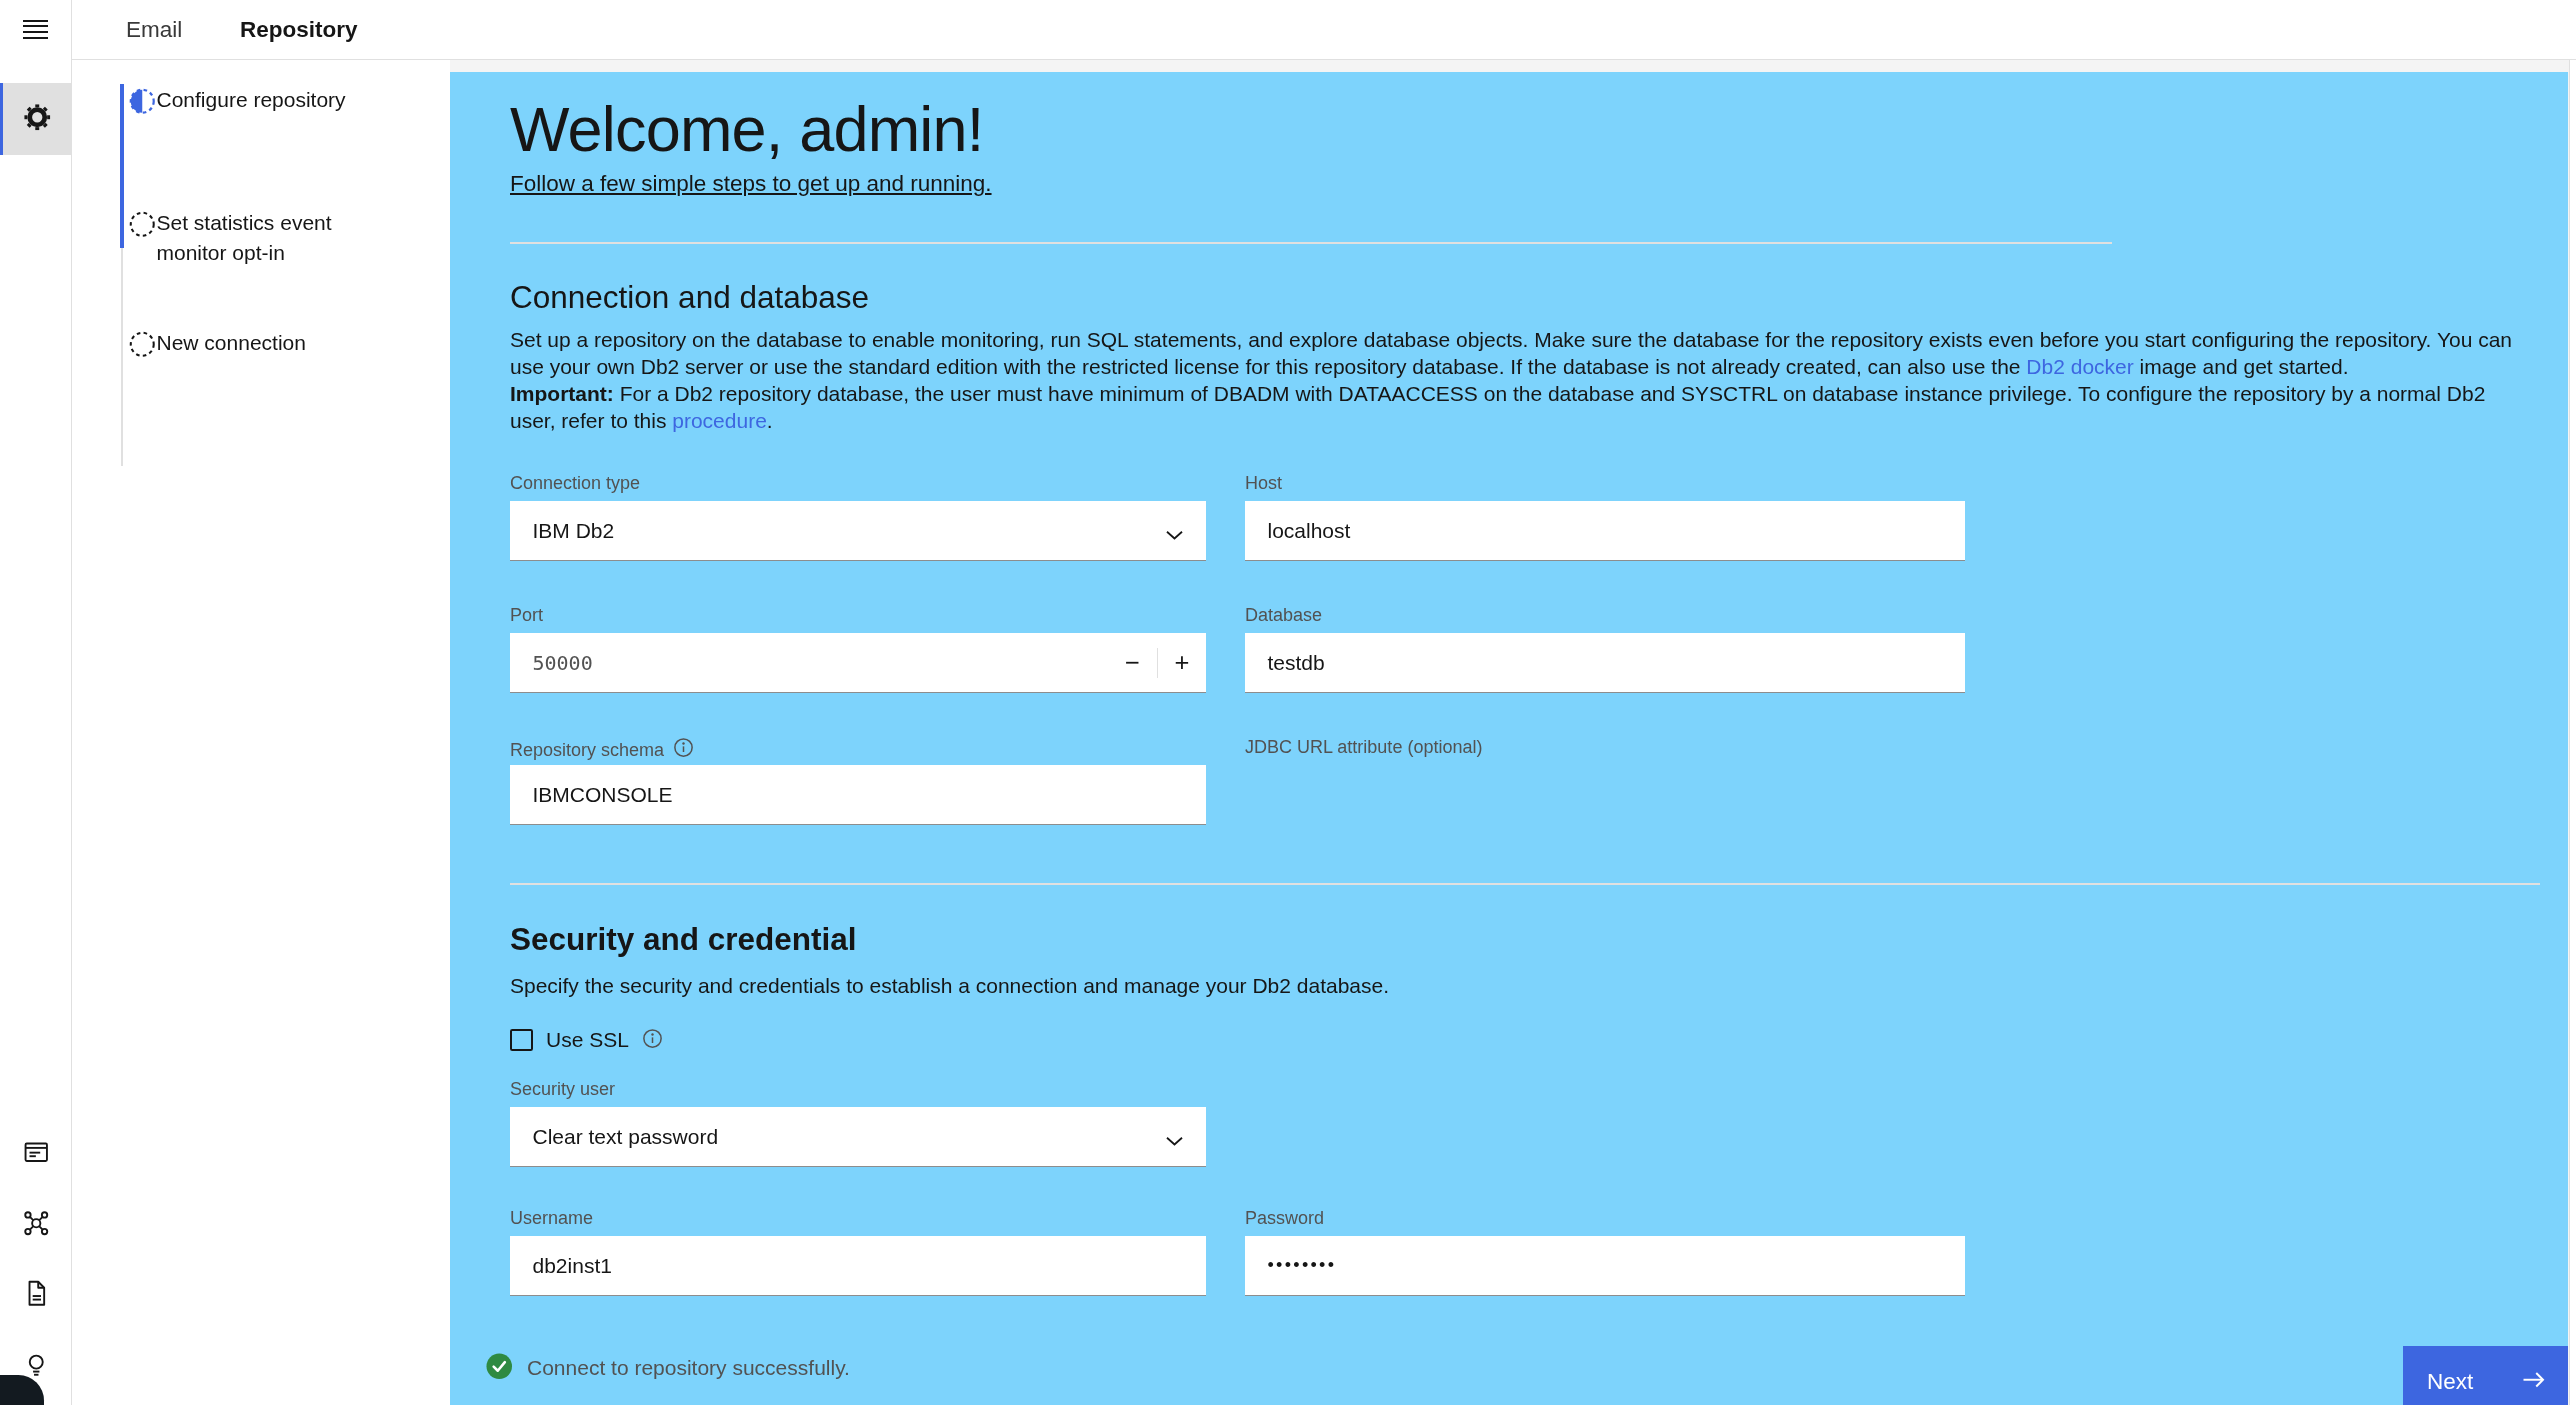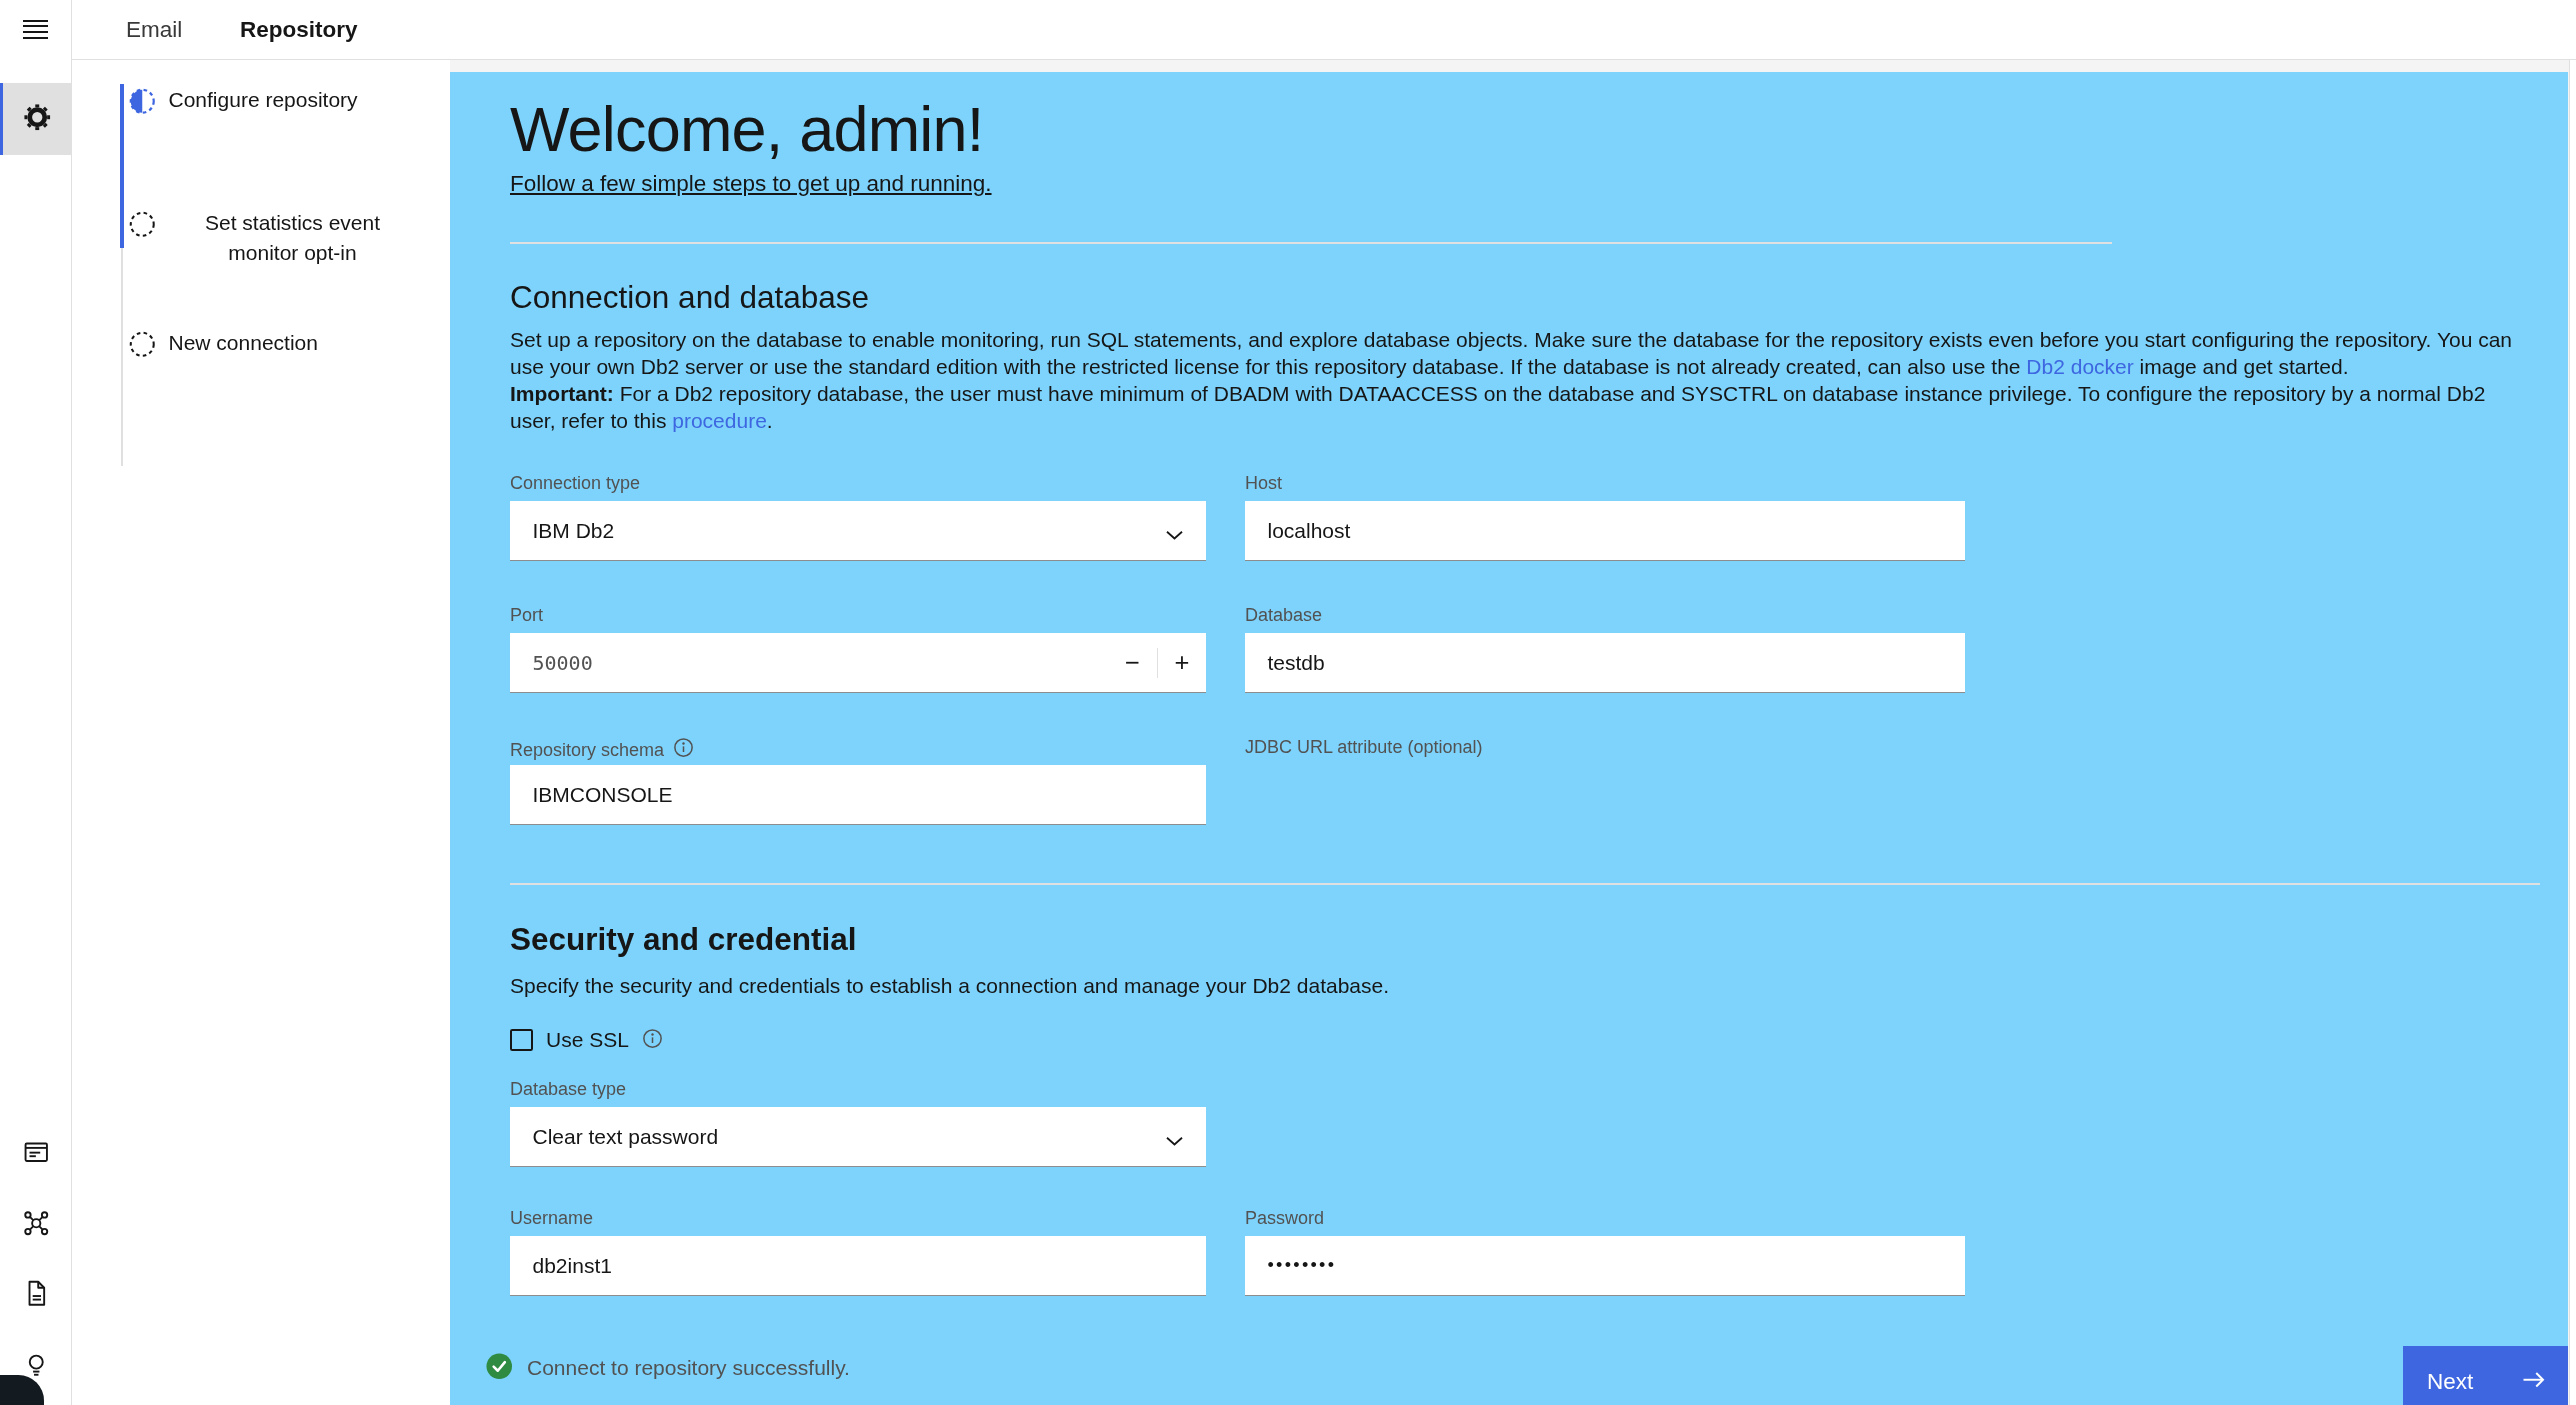--- a/index.html
+++ b/index.html
@@ -21,21 +21,21 @@
   .rail-item.selected{background:#e0e0e0;border-left:3.8px solid #3d66e0;width:68px;}
   .hamburger{position:absolute;left:22.5px;top:19.5px;width:25.5px;height:19.5px;cursor:pointer;}
   .hamburger span{display:block;height:2.3px;background:#161616;margin-bottom:3.4px;}
   
   .progress-panel{left:72px;top:60px;width:378px;height:1346px;background:#fff;}
   .pline{position:absolute;left:48px;}
   .pline.blue{width:3.8px;background:#3d66e0;}
   .pline.gray{width:2.3px;background:#e0e0e0;}
   .step{position:absolute;left:56px;display:flex;align-items:flex-start;cursor:pointer;}
   .step .icon{width:28.5px;height:28.5px;flex:0 0 28.5px;}
-  .step .lbl{margin-left:12px;font-size:21px;line-height:30px;color:#161616;max-width:248px;margin-top:-2.3px;text-align:center;}
+  .step .lbl{font-size:21px;line-height:30px;color:#161616;max-width:248px;margin-top:-2.3px;}
   
   .main{left:450px;top:72px;width:2118px;height:1346px;background:#7dd3fc;}
   .h1{font-size:63px;font-weight:400;letter-spacing:-0.8px;color:#161616;}
   .sub{font-size:22.5px;color:#161616;}
   .h2{font-size:31.5px;font-weight:400;color:#161616;}
   .para{font-size:21px;line-height:27px;color:#161616;}
   .link{color:#3d66e0;cursor:pointer;}
   .divider{position:absolute;height:1.5px;background:#e0e0e0;}
   .field-label{position:absolute;font-size:18px;color:#525252;display:flex;align-items:center;gap:9px;}
   .input{position:absolute;height:60px;background:#fff;border-bottom:1.5px solid #8d8d8d;box-sizing:border-box;display:flex;align-items:center;padding:0 22.5px;font-size:21px;color:#161616;}
@@ -246,21 +246,21 @@
     <span class="cb-label">Use SSL</span>
     <span>
       <svg width="21" height="21" viewBox="0 0 28 28" fill="none" stroke="#525252" stroke-width="2">
           <circle cx="14" cy="14" r="11.5"></circle>
           <line x1="14" y1="12.5" x2="14" y2="20"></line>
           <circle cx="14" cy="8.6" r="1.6" fill="#525252" stroke="none"></circle>
         </svg>
     </span>
   </div>
 
-  <div class="field-label" style="left:60px;top:1007px;">Database type</div>
+  <div class="field-label" style="left:60px;top:1007px;">Security user</div>
   <div class="input dropdown" style="left:60px;top:1035px;width:696px;">
     <span>Clear text password</span>
     <span class="chev">
       <svg width="21" height="13.5" viewBox="0 0 28 18" fill="none" stroke="#161616" stroke-width="2.4">
           <polyline points="4,5 14,14 24,5"></polyline>
         </svg>
     </span>
   </div>
 
   <div class="field-label" style="left:60px;top:1136px;">Username</div>

